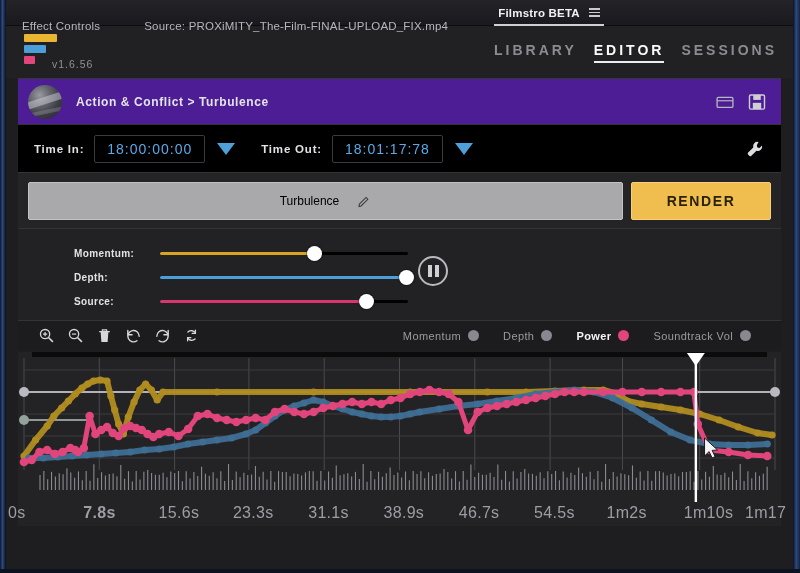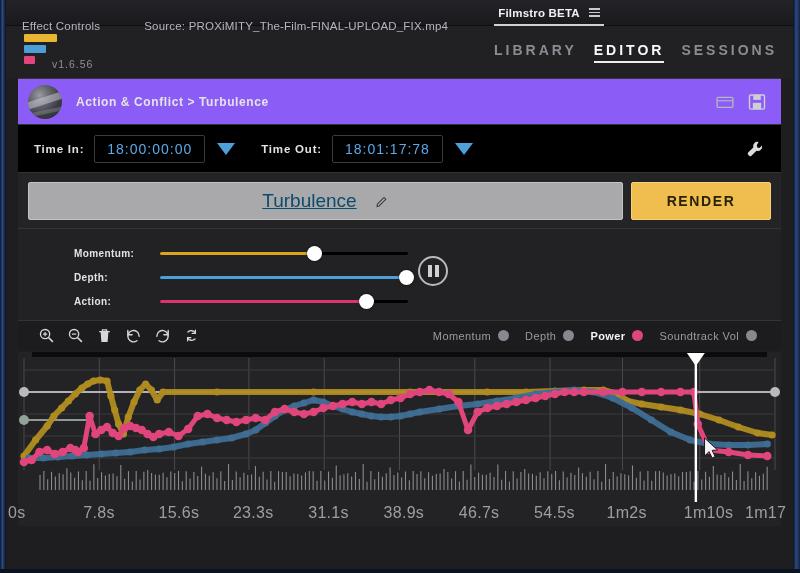--- a/index.html
+++ b/index.html
@@ -61,21 +61,21 @@
   #logo .b3 { width:11px; background:#e0457b; }
   #version { position:absolute; left:46px; top:32px; font-size:10.5px; color:#8f8f97; letter-spacing:1px; }
 
   #mainnav { position:absolute; right:16px; top:16px; display:flex; gap:17px; align-items:center; }
   .navitem { font-size:14px; letter-spacing:3px; color:#8b8b93; font-weight:bold; position:relative; padding-bottom:4px; }
   .navitem.active { color:#fafafa; }
   .navitem.active::after { content:""; position:absolute; left:0; right:0; bottom:-1px; height:2px; background:#eeeef2; }
 
   
   #crumbrow {
-    height:46px; margin:0 12px; background:#8b5cf6;
+    height:46px; margin:0 12px; background:#4c1d95;
     border-top:1px solid #37373a;
     display:flex; align-items:center; position:relative;
   }
   #thumb {
     width:34px; height:34px; border-radius:50%; margin-left:10px; flex:none;
     background:
       radial-gradient(circle at 34% 30%, #9a9aa2 0%, #6a6a72 28%, #3c3c44 62%, #232329 100%);
     position:relative; overflow:hidden;
   }
   #thumb::before{ content:""; position:absolute; left:-6px; top:12px; width:46px; height:7px; background:rgba(220,220,228,.45); transform:rotate(-18deg); }
@@ -99,21 +99,21 @@
   }
   .tri { width:0;height:0;border-left:9px solid transparent;border-right:9px solid transparent;border-top:12px solid #4f9fdb; margin-left:12px; }
   #wrench { position:absolute; right:16px; }
 
   
   #titlerow { height:56px; margin:0 12px; background:#242426; border-top:1px solid #343437; display:flex; align-items:center; padding:0 10px; gap:8px; }
   #namebox {
     flex:1; height:38px; background:#a9a9ab; border:1px solid #c2c2c4; border-radius:2px;
     display:flex; align-items:center; justify-content:center; gap:18px;
   }
-  #namebox .nm { font-size:19px; color:#0c4a6e;text-decoration:underline; }
+  #namebox .nm { font-size:12px; color:#000000; }
   #renderbtn {
     width:140px; height:38px; background:#f0be4e; border:1px solid #f7d07a; border-radius:2px;
     color:#2a2208; font-size:14px; font-weight:bold; letter-spacing:1.6px;
     display:flex; align-items:center; justify-content:center;
   }
 
   
   #sliderrow { height:92px; margin:0 12px; background:#222224; border-top:1px solid #343437; position:relative; padding:12px 0 0 28px; }
   .srow { display:flex; align-items:center; height:24px; }
   .slabel { width:86px; font-size:10px; font-weight:bold; color:#e3e3e7; letter-spacing:.4px;margin-left:28px; }
@@ -122,21 +122,21 @@
   .sknob  { position:absolute; top:-6px; width:15px; height:15px; border-radius:50%; background:#fff; box-shadow:0 0 2px #000; }
   #pausebtn {
     position:absolute; left:400px; top:27px; width:30px; height:30px; border-radius:50%;
     border:2px solid #b9b9bf; display:flex; align-items:center; justify-content:center; gap:3px;
   }
   #pausebtn i { width:4px; height:12px; background:#cfcfd4; display:block; }
 
   
   #toolrow { height:30px; margin:0 12px; background:#1c1c1e; border-top:1px solid #343437; display:flex; align-items:center; position:relative; }
   #tools { display:flex; gap:12px; margin-left:20px; align-items:center; }
-  #legend { position:absolute; right:24px; display:flex; gap:16px; align-items:center; }
+  #legend { position:absolute; right:30px; display:flex; gap:24px; align-items:center; }
   .lg { display:flex; align-items:center; gap:7px; font-size:11px; color:#9a9aa2; letter-spacing:.4px; }
   .lg.on { color:#f4f4f6; font-weight:bold; }
   .dot { width:11px; height:11px; border-radius:50%; background:#888890; }
 
   
   #graphwrap { margin:2px 12px 0 12px; background:#232325; position:relative; }
   #graph { display:block; }
 
   
   #axis { margin:0 12px; height:24px; position:relative; background:#232325; }
@@ -228,21 +228,21 @@
         </div>
       </div>
       <div class="srow">
         <div class="slabel">Depth:</div>
         <div class="strack">
           <div class="sfill" style="width:99%;background:#4a9fd8"></div>
           <div class="sknob" style="left:calc(99% - 7px)"></div>
         </div>
       </div>
       <div class="srow">
-        <div class="slabel">Action:</div>
+        <div class="slabel">Source:</div>
         <div class="strack">
           <div class="sfill" style="width:83%;background:#d8356f"></div>
           <div class="sknob" style="left:calc(83% - 7px)"></div>
         </div>
       </div>
       <div id="pausebtn">
           <i></i>
           <i></i>
         </div>
     </div>
@@ -687,21 +687,21 @@
           <line x1="745.3052631578947" y1="138" x2="745.3052631578947" y2="121.79095728099465" stroke="#8a8a90" stroke-width="1.1"></line>
           <line x1="749.1526315789474" y1="138" x2="749.1526315789474" y2="114.68134479403116" stroke="#8a8a90" stroke-width="1.1"></line>
           <line x1="677.8457583547557" y1="2" x2="677.8457583547557" y2="150" stroke="#ffffff" stroke-width="2.4"></line>
           <path d="M668.8457583547557 1 L686.8457583547557 1 L677.8457583547557 14 Z" fill="#ffffff"></path>
           <path d="M686.5334190231363 86 L686.5334190231363 104 L691.1334190231363 99.6 L694.1334190231363 106 L697.1334190231363 104.6 L694.1334190231363 98.4 L699.5334190231363 98 Z" fill="#f4f4f6" stroke="#1a1a1c" stroke-width="1"></path>
         </svg>
     </div>
 
     <div id="axis">
         <div class="axlab" style="left: -10px;">0s</div>
-        <div class="axlab" style="left: 65.2931px;">7.8s</div>
+        <div class="axlab" style="left: 65.2931px; font-weight: bold;">7.8s</div>
         <div class="axlab" style="left: 140.586px; text-align: center;">15.6s</div>
         <div class="axlab" style="left: 214.914px;">23.3s</div>
         <div class="axlab" style="left: 290.207px;">31.1s</div>
         <div class="axlab" style="left: 365.5px; text-align: center;">38.9s</div>
         <div class="axlab" style="left: 440.793px;">46.7s</div>
         <div class="axlab" style="left: 516.086px;">54.5s</div>
         <div class="axlab" style="left: 588.483px;">1m2s</div>
         <div class="axlab" style="left: 665.707px;">1m10s</div>
         <div class="axlab" style="left: 727px;">1m17</div>
       </div>

